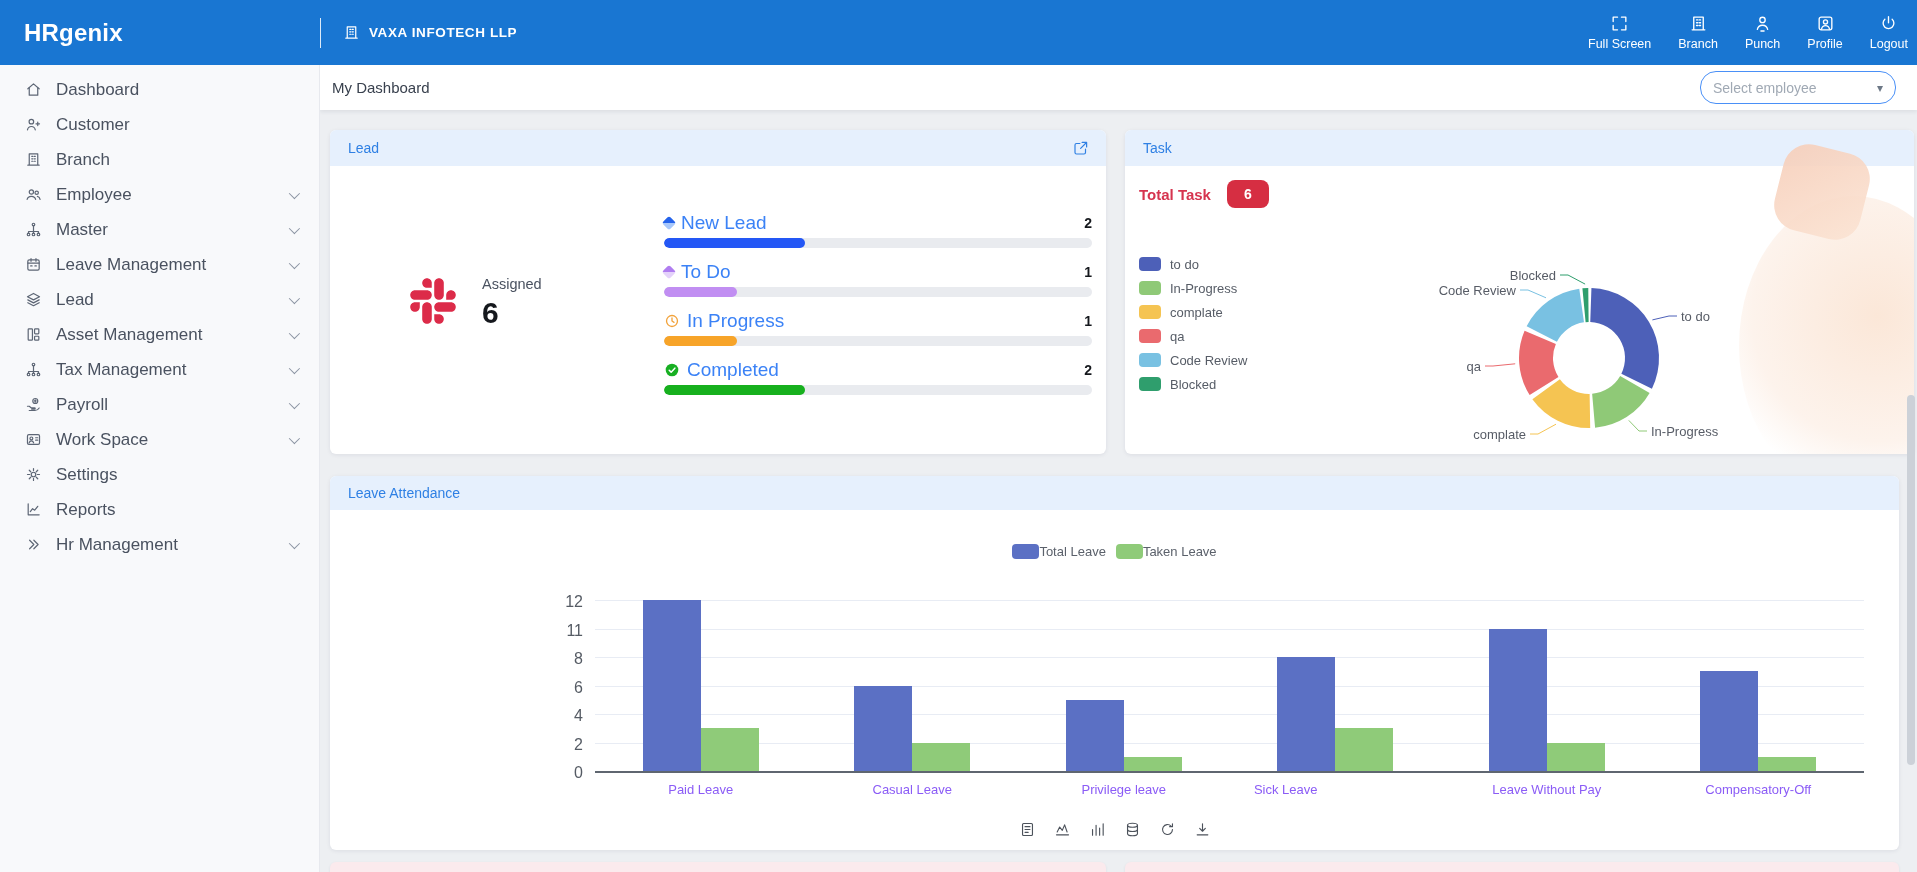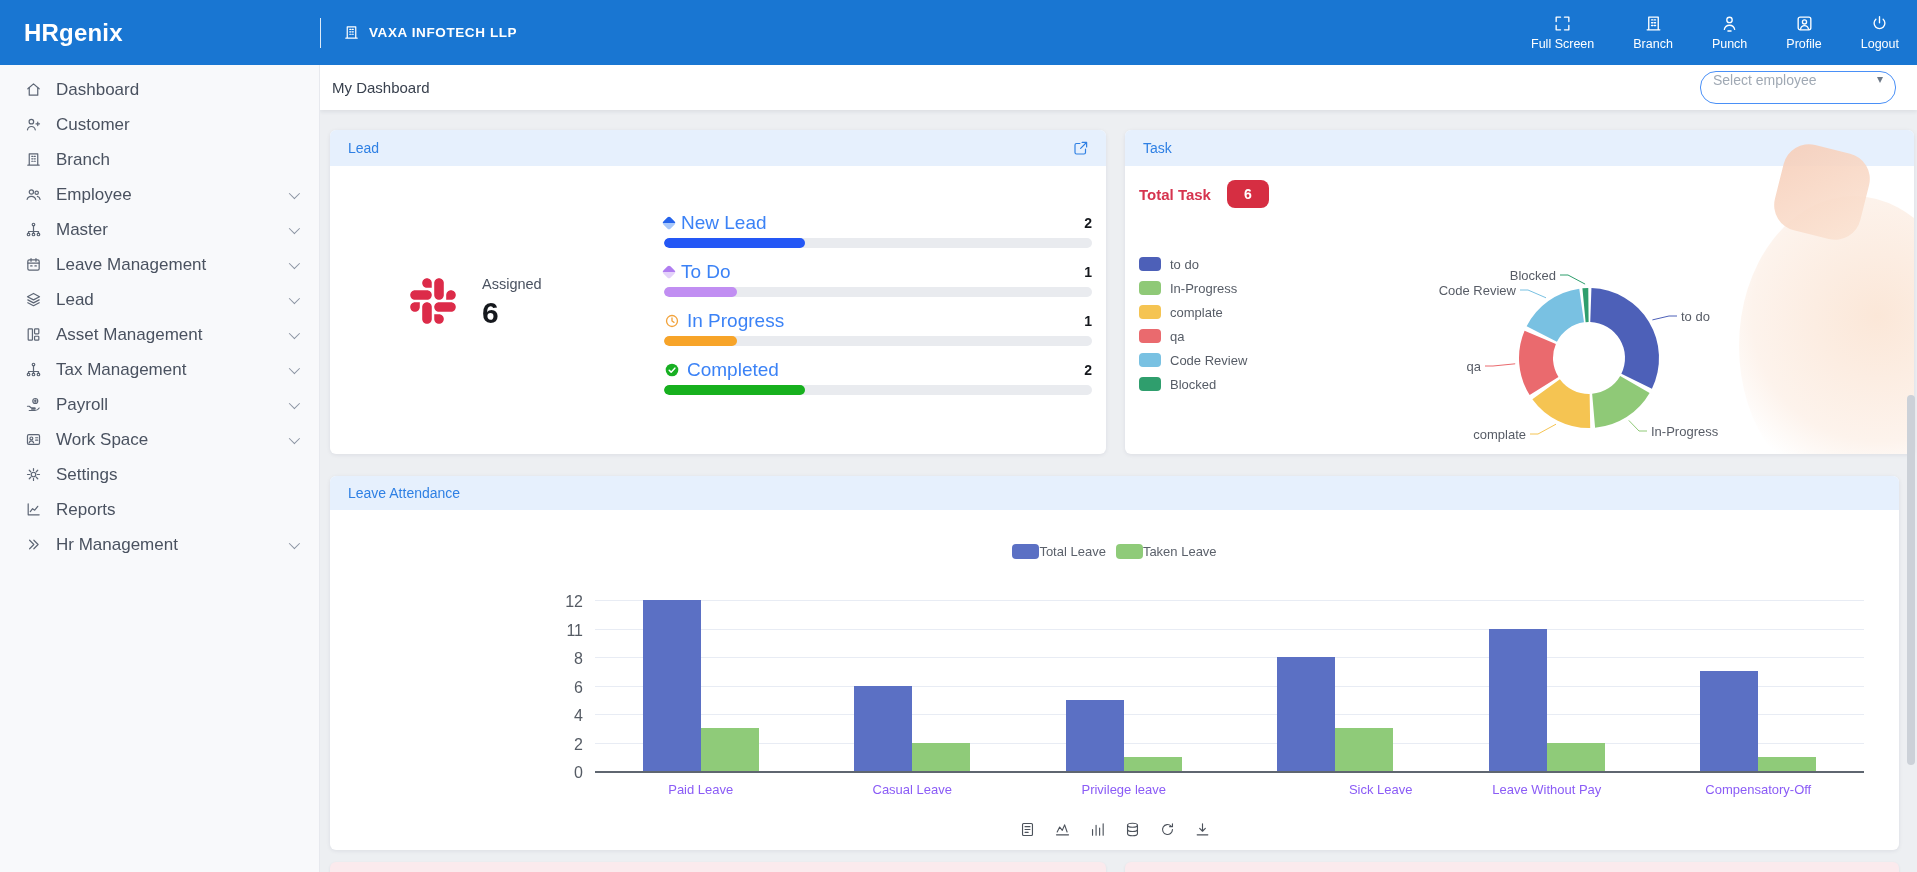--- a/index.html
+++ b/index.html
@@ -5,36 +5,36 @@
   * { box-sizing: border-box; margin: 0; padding: 0; }
   html,body { width:1917px; height:872px; overflow:hidden; }
   body { font-family:"Liberation Sans", sans-serif; background:#edeff2; position:relative; }
 
   
   .topbar { position:absolute; top:0; left:0; width:1917px; height:65px; background:#1976d2; display:flex; align-items:center; z-index:30; }
   .brand { width:320px; padding-left:24px; color:#fff; font-size:24px; font-weight:bold; letter-spacing:.2px; }
   .tb-divider { width:1px; height:30px; background:rgba(255,255,255,.85); }
   .company { display:flex; align-items:center; gap:9px; color:#fff; margin-left:22px; font-size:13.5px; letter-spacing:.6px; font-weight:bold; }
   .company .icn { width:17px; height:17px; }
-  .tb-actions { margin-left:auto; display:flex; gap:39px; padding-right:18px; }
+  .tb-actions { margin-left:auto; display:flex; gap:27px; padding-right:9px; }
   .tb-action { display:flex; flex-direction:column; align-items:center; gap:4px; color:#fff; cursor:pointer; }
   .tb-action .icn { width:19px; height:19px; }
   .tb-label { font-size:12.5px; }
 
   
   .sidebar { position:absolute; top:65px; left:0; width:320px; bottom:0; background:#f8f9fb; border-right:1px solid #e7e9ee; padding-top:7px; z-index:20; }
   .sb-item { height:35px; display:flex; align-items:center; padding:0 22px 0 25px; cursor:pointer; color:#4a5260; }
   .sb-item .icn { width:17px; height:17px; color:#5d6675; flex:none; }
   .sb-label { margin-left:14px; font-size:17px; }
   .sb-chevron { margin-left:auto; width:8px; height:8px; border-right:1.6px solid #8a93a2; border-bottom:1.6px solid #8a93a2; transform:rotate(45deg) translateY(-2px); }
 
   
   .pagebar { position:absolute; left:320px; top:65px; width:1597px; height:45px; background:#fff; display:flex; align-items:center; box-shadow:0 2px 4px rgba(30,40,70,.08); z-index:15; }
   .page-title { margin-left:12px; font-size:15px; color:#39414e; }
-  .emp-select { margin-left:auto; margin-right:21px; width:196px; height:33px; border:1.5px solid #4a90f7; border-radius:16px; background:#fff; display:flex; align-items:flex-start; padding:0 12px; cursor:pointer; }
+  .emp-select { margin-left:auto; margin-right:21px; width:196px; height:33px; border:1.5px solid #4a90f7; border-radius:16px; background:#fff; display:flex; align-items:center; padding:0 12px; cursor:pointer; }
   .emp-select .ph { color:#a0a9b4; font-size:14px; }
   .emp-select .caret { margin-left:auto; color:#6d7886; font-size:12px; }
 
   
   .content { position:absolute; left:320px; top:110px; width:1597px; height:762px; background:#edeff2; }
   .card { position:absolute; background:#fff; border-radius:6px; box-shadow:0 1px 4px rgba(20,30,60,.08); overflow:hidden; }
   .card-head { height:36px; background:#e6f0fd; display:flex; align-items:center; padding:0 16px 0 18px; }
   .card-title { color:#2f80e4; font-size:14px; }
   .card-head .spacer { flex:1; }
   .extlink { width:18px; height:18px; color:#2f80e4; cursor:pointer; }
@@ -465,21 +465,21 @@
           <div class="bar" style="left:370.8px;top:218.3px;width:58px;height:42.8px;background:#8fcb79"></div>
           <div class="xlabel" style="left:265.0px;top:272px;width:211.5px">Paid Leave</div>
           <div class="bar" style="left:524.3px;top:175.5px;width:58px;height:85.5px;background:#5b70c4"></div>
           <div class="bar" style="left:582.3px;top:232.5px;width:58px;height:28.5px;background:#8fcb79"></div>
           <div class="xlabel" style="left:476.5px;top:272px;width:211.5px">Casual Leave</div>
           <div class="bar" style="left:735.8px;top:189.8px;width:58px;height:71.3px;background:#5b70c4"></div>
           <div class="bar" style="left:793.8px;top:246.8px;width:58px;height:14.3px;background:#8fcb79"></div>
           <div class="xlabel" style="left:688.0px;top:272px;width:211.5px">Privilege leave</div>
           <div class="bar" style="left:947.3px;top:147.0px;width:58px;height:114.0px;background:#5b70c4"></div>
           <div class="bar" style="left:1005.3px;top:218.3px;width:58px;height:42.8px;background:#8fcb79"></div>
-          <div class="xlabel" style="left:945px;top:272px;width:211.5px">Sick Leave</div>
+          <div class="xlabel" style="left:850px;top:272px;width:211.5px">Sick Leave</div>
           <div class="bar" style="left:1158.8px;top:118.5px;width:58px;height:142.5px;background:#5b70c4"></div>
           <div class="bar" style="left:1216.8px;top:232.5px;width:58px;height:28.5px;background:#8fcb79"></div>
           <div class="xlabel" style="left:1111.0px;top:272px;width:211.5px">Leave Without Pay</div>
           <div class="bar" style="left:1370.3px;top:161.3px;width:58px;height:99.8px;background:#5b70c4"></div>
           <div class="bar" style="left:1428.3px;top:246.8px;width:58px;height:14.3px;background:#8fcb79"></div>
           <div class="xlabel" style="left:1322.5px;top:272px;width:211.5px">Compensatory-Off</div>
         </div>
       <div class="chart-toolbar" id="chart-toolbar">
           <button class="tool-btn">
             <svg class="icn" style="width:17px;height:17px;color:#4c525b" viewBox="0 0 24 24" fill="none" stroke="currentColor" stroke-width="1.6" stroke-linecap="round" stroke-linejoin="round">

